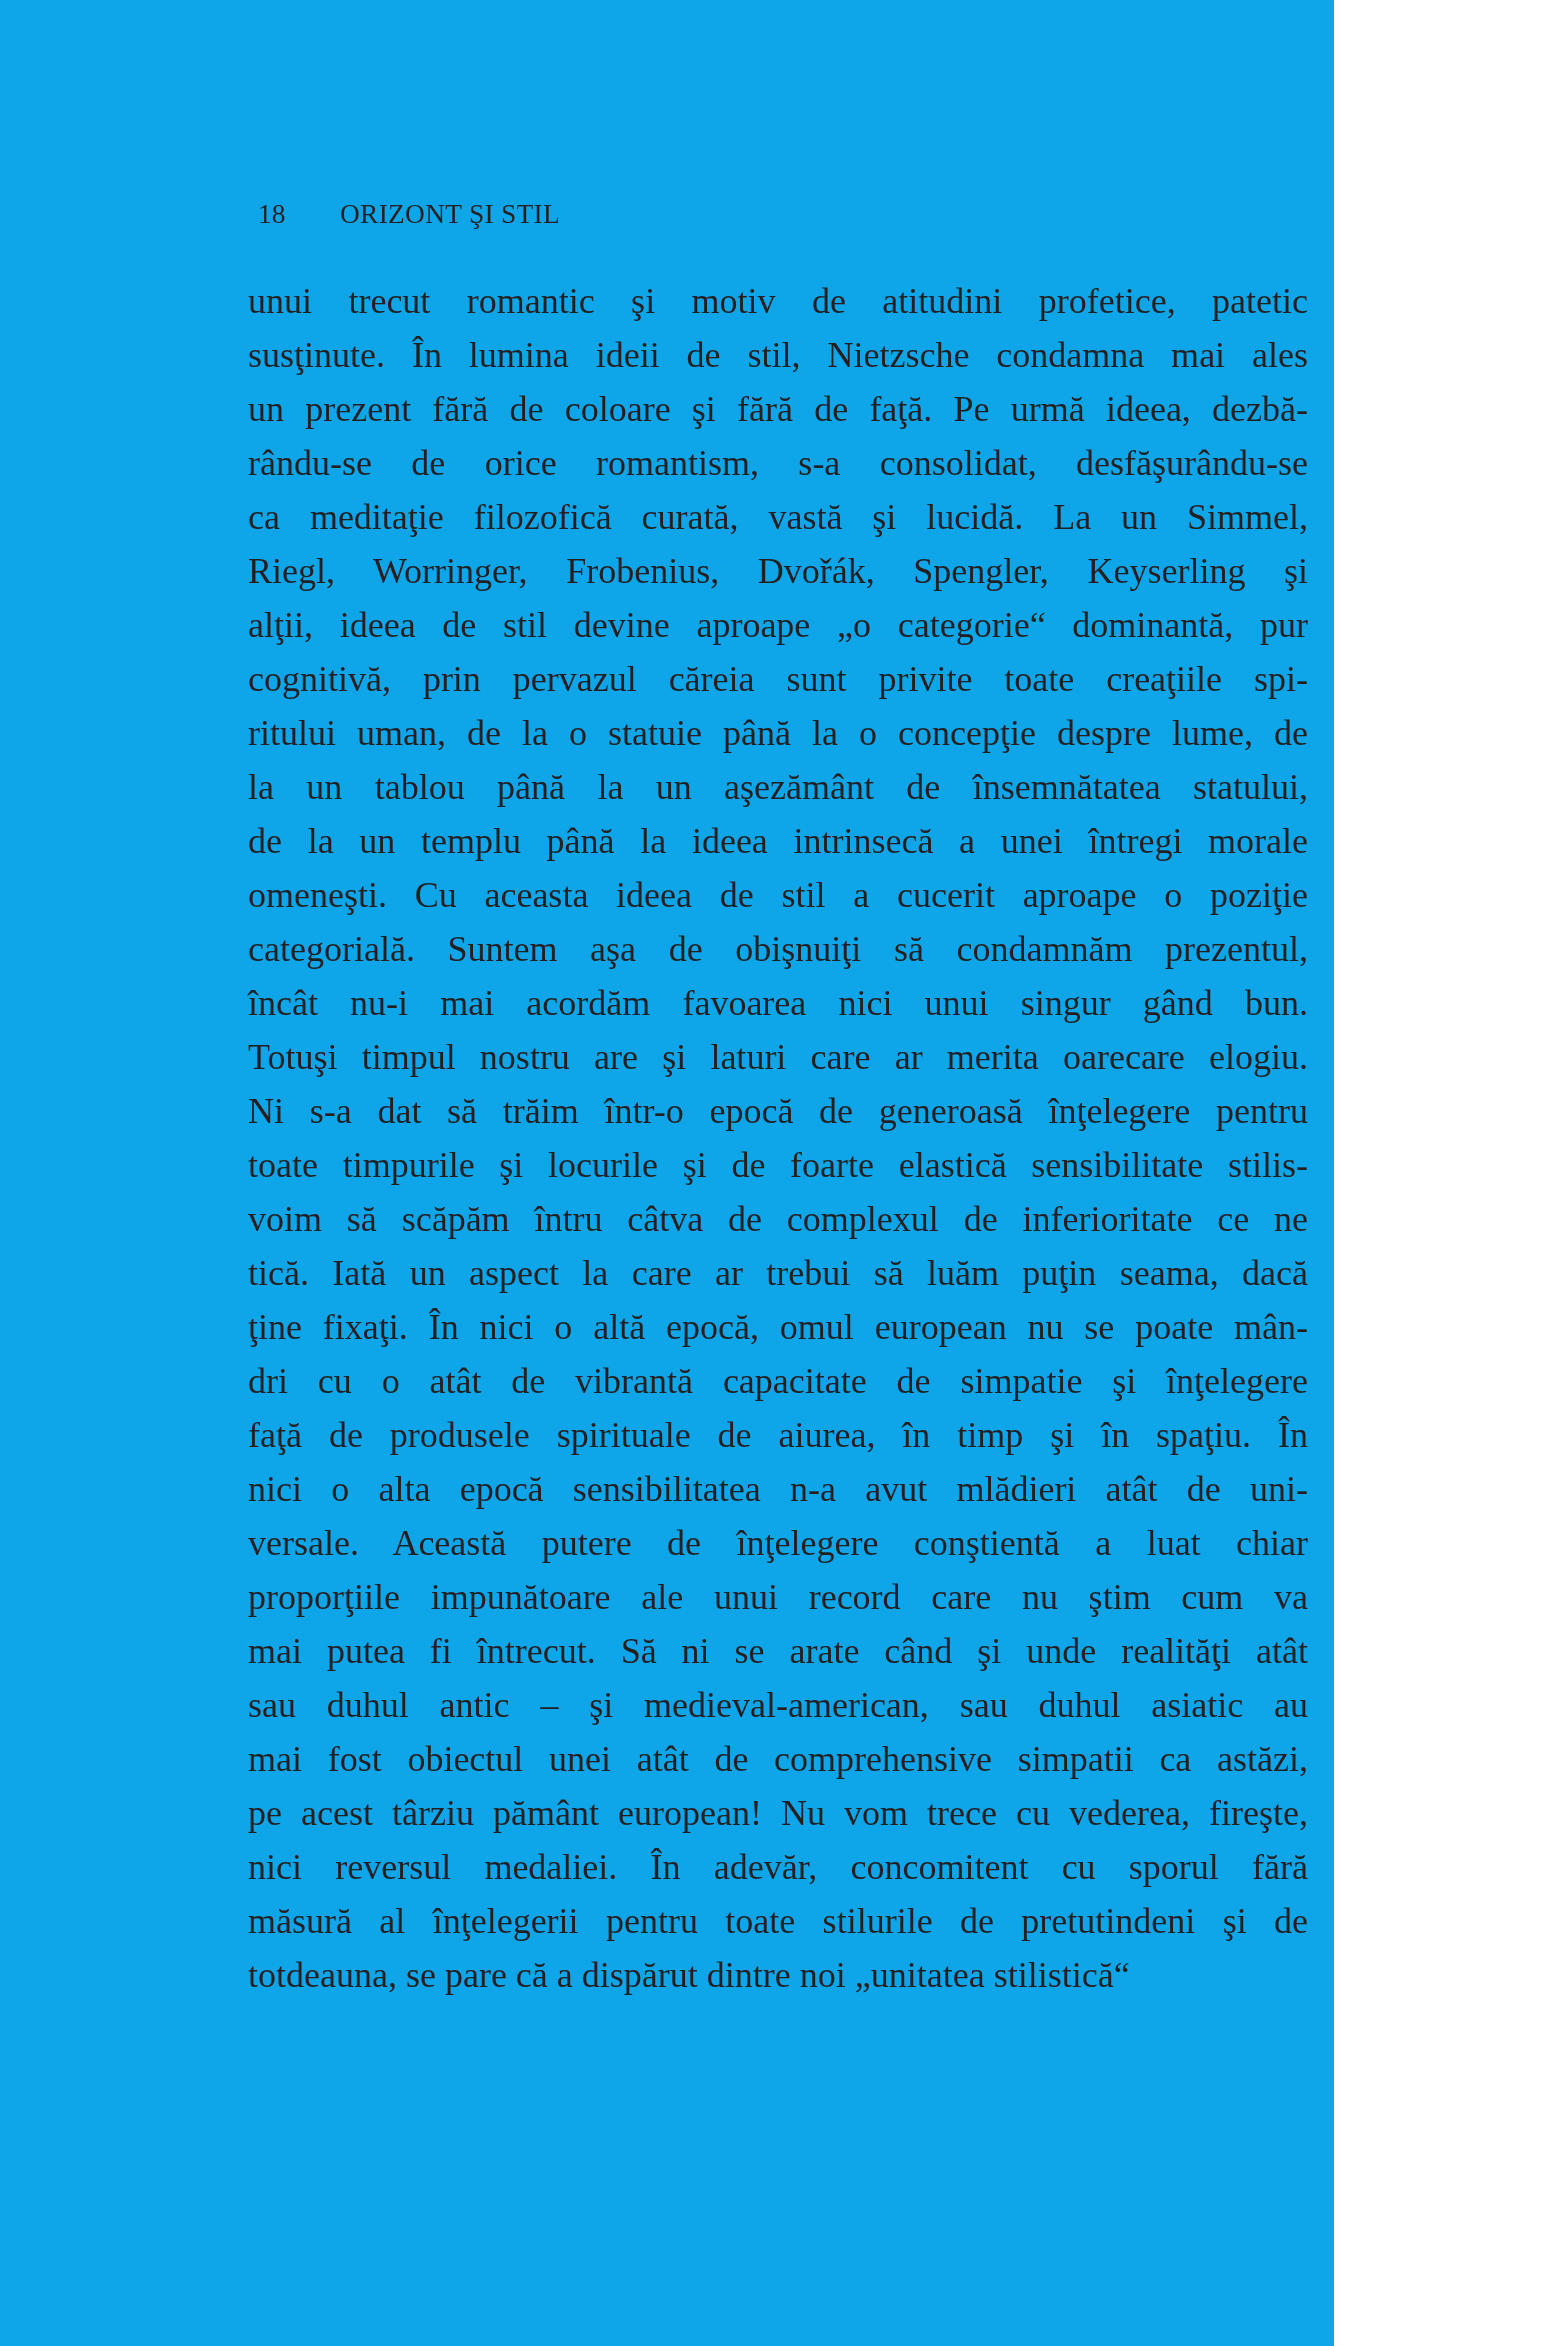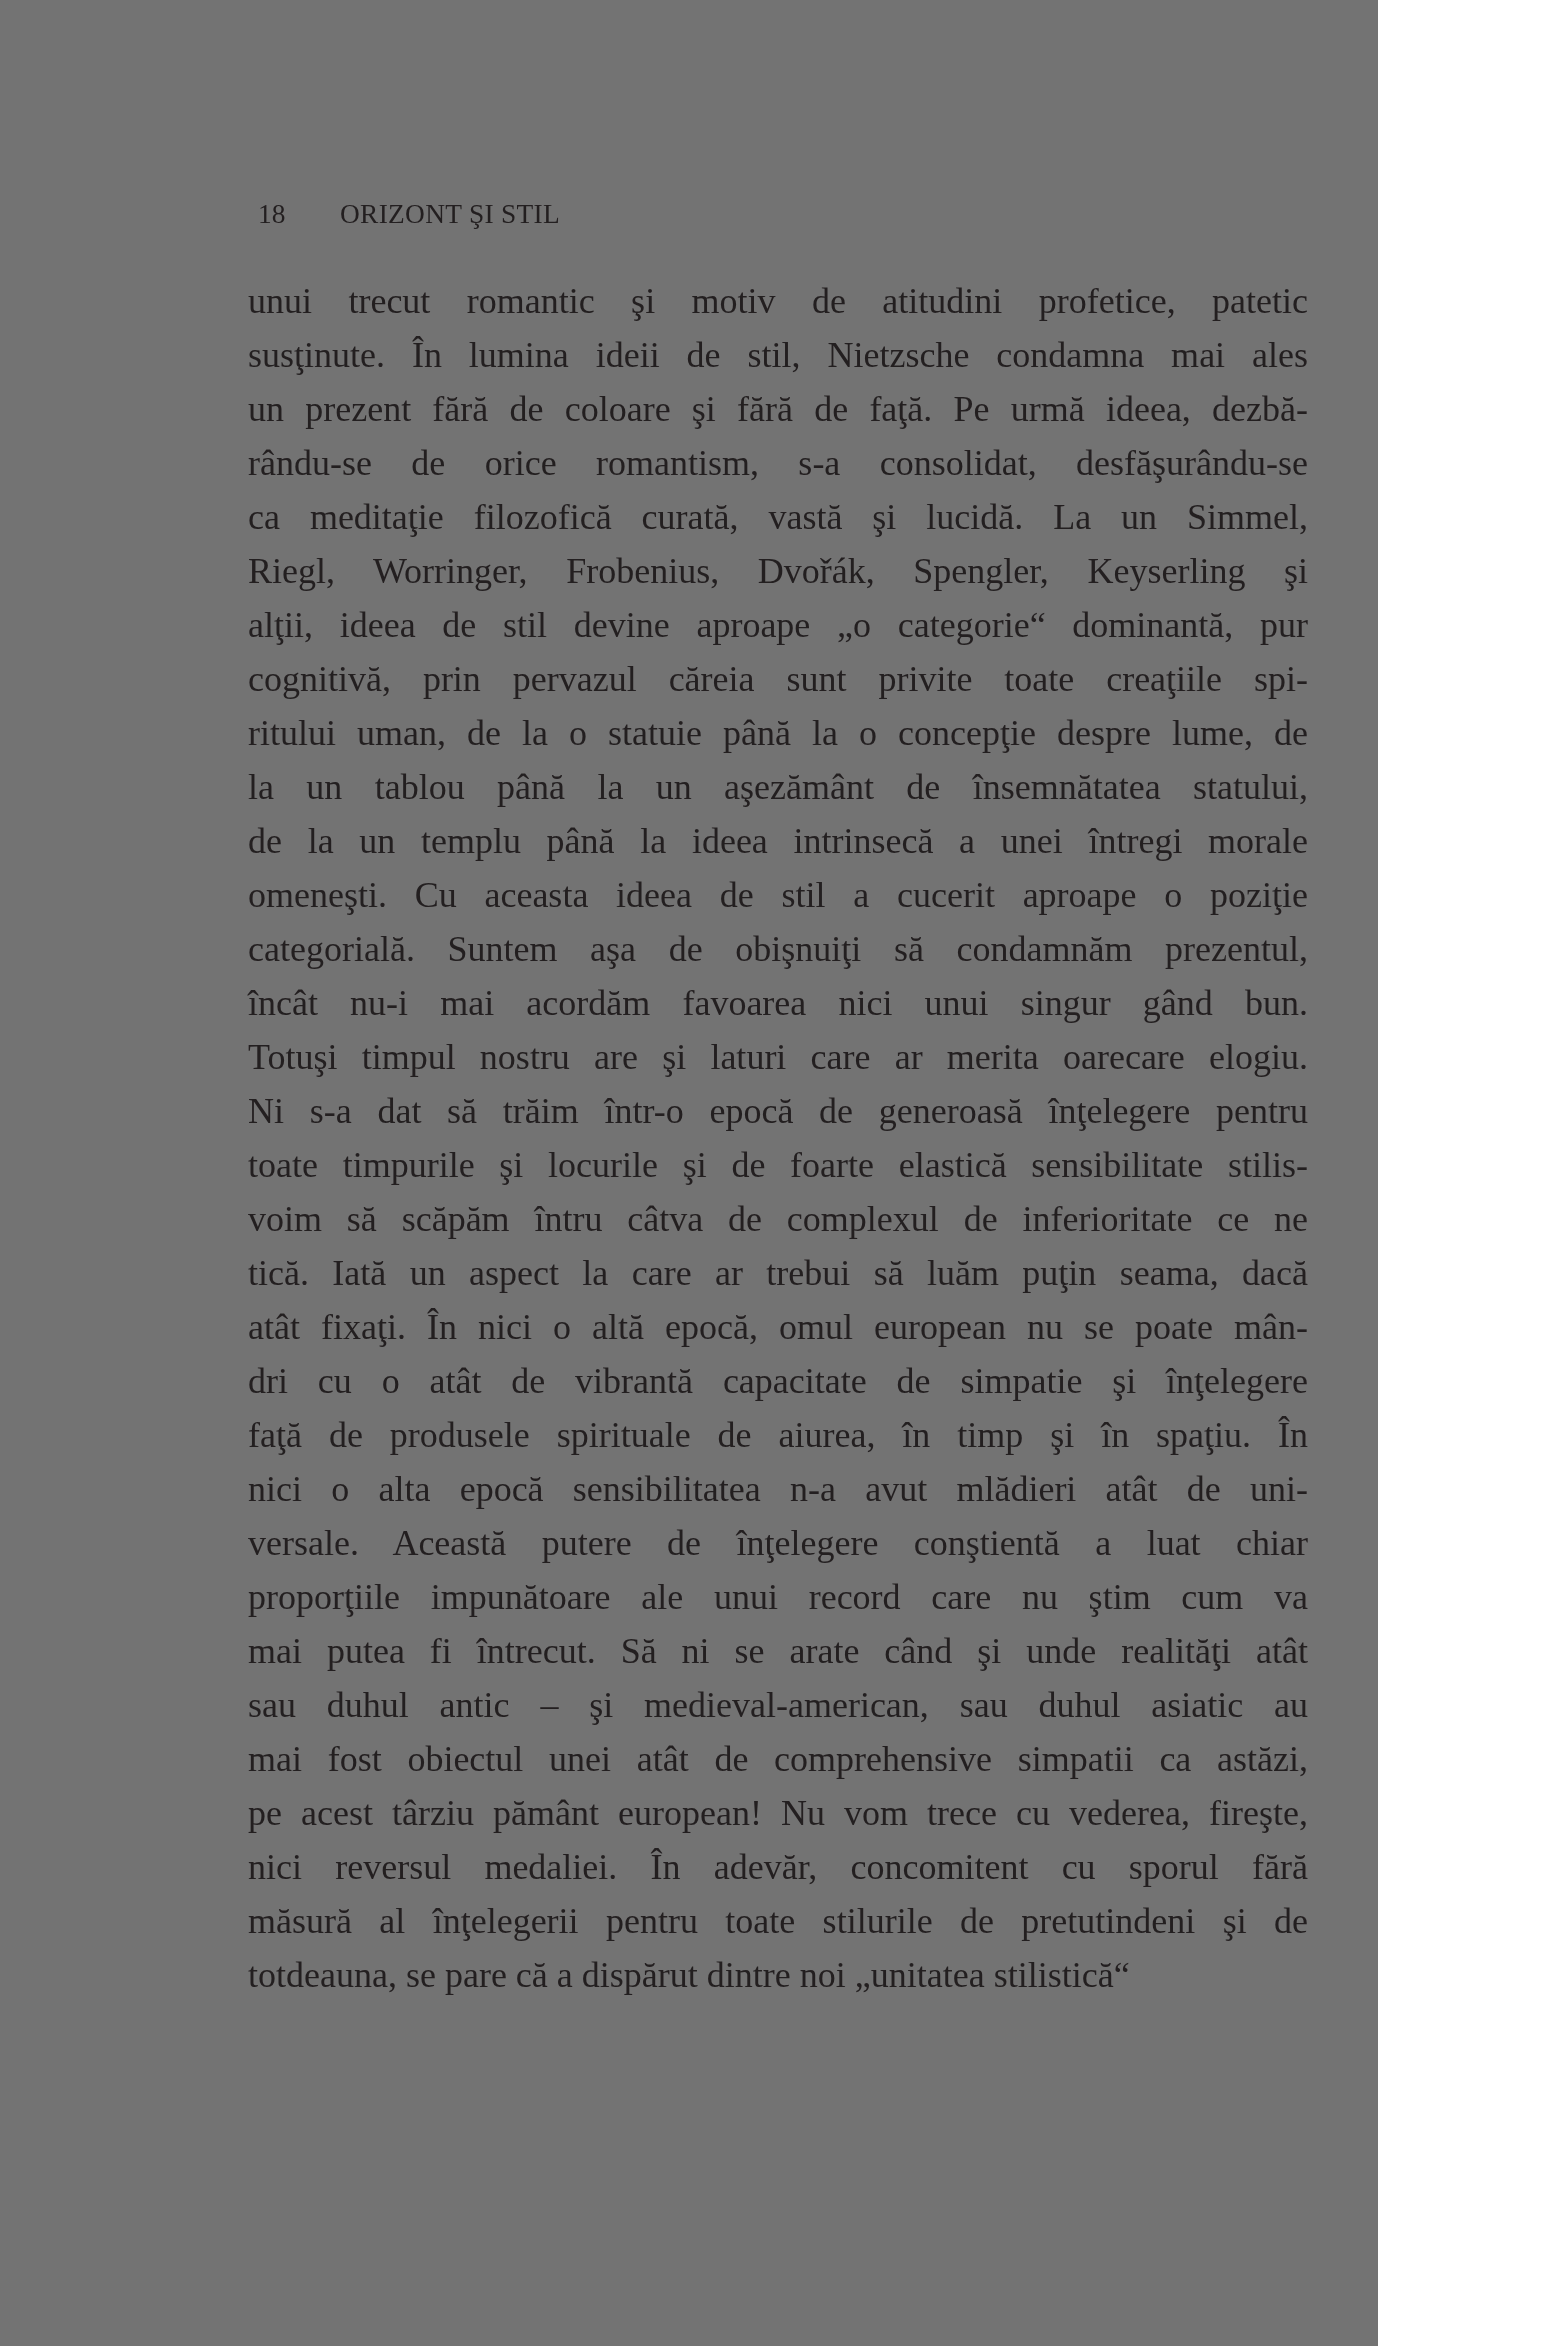--- a/index.html
+++ b/index.html
@@ -14,22 +14,21 @@
     overflow: hidden;
     font-family: "Liberation Serif", "DejaVu Serif", serif;
     color: #231f20;
   }
   .page {
     position: absolute;
     left: 0;
     top: 0;
     width: 1334px;
     height: 2347px;
-    background: #737373;
-    padding-left: 44px;
+    background: #0ea5e9;
   }
   .running-head {
     position: absolute;
     left: 258px;
     top: 197px;
     height: 34px;
     font-size: 27.4px;
     line-height: 34px;
     white-space: nowrap;
   }
@@ -83,21 +82,21 @@
       <div class="line">la un tablou până la un aşezământ de însemnătatea statului,</div>
       <div class="line">de la un templu până la ideea intrinsecă a unei întregi morale</div>
       <div class="line">omeneşti. Cu aceasta ideea de stil a cucerit aproape o poziţie</div>
       <div class="line">categorială. Suntem aşa de obişnuiţi să condamnăm prezentul,</div>
       <div class="line">încât nu-i mai acordăm favoarea nici unui singur gând bun.</div>
       <div class="line">Totuşi timpul nostru are şi laturi care ar merita oarecare elogiu.</div>
       <div class="line">Ni s-a dat să trăim într-o epocă de generoasă înţelegere pentru</div>
       <div class="line">toate timpurile şi locurile şi de foarte elastică sensibilitate stilis-</div>
       <div class="line">voim să scăpăm întru câtva de complexul de inferioritate ce ne</div>
       <div class="line">tică. Iată un aspect la care ar trebui să luăm puţin seama, dacă</div>
-      <div class="line">atât fixaţi. În nici o altă epocă, omul european nu se poate mân-</div>
+      <div class="line">ţine fixaţi. În nici o altă epocă, omul european nu se poate mân-</div>
       <div class="line">dri cu o atât de vibrantă capacitate de simpatie şi înţelegere</div>
       <div class="line">faţă de produsele spirituale de aiurea, în timp şi în spaţiu. În</div>
       <div class="line">nici o alta epocă sensibilitatea n-a avut mlădieri atât de uni-</div>
       <div class="line">versale. Această putere de înţelegere conştientă a luat chiar</div>
       <div class="line">proporţiile impunătoare ale unui record care nu ştim cum va</div>
       <div class="line">mai putea fi întrecut. Să ni se arate când şi unde realităţi atât</div>
       <div class="line">sau duhul antic – şi medieval-american, sau duhul asiatic au</div>
       <div class="line">mai fost obiectul unei atât de comprehensive simpatii ca astăzi,</div>
       <div class="line">pe acest târziu pământ european! Nu vom trece cu vederea, fireşte,</div>
       <div class="line">nici reversul medaliei. În adevăr, concomitent cu sporul fără</div>

